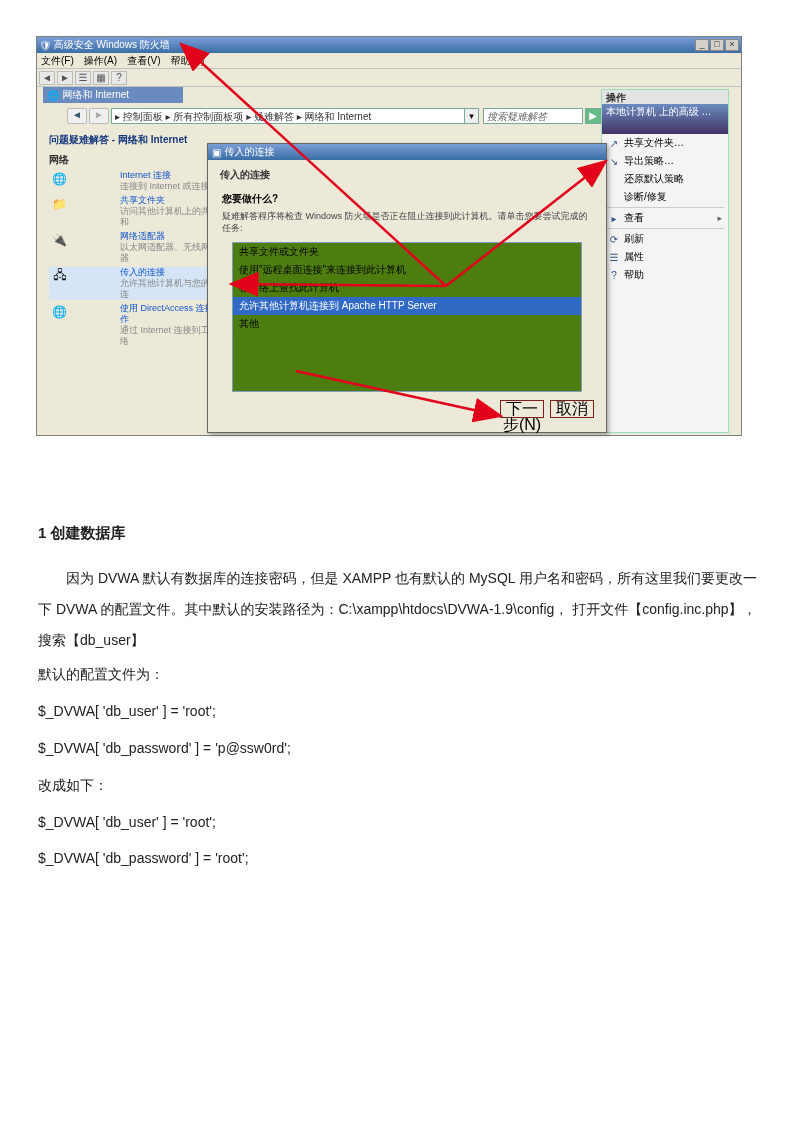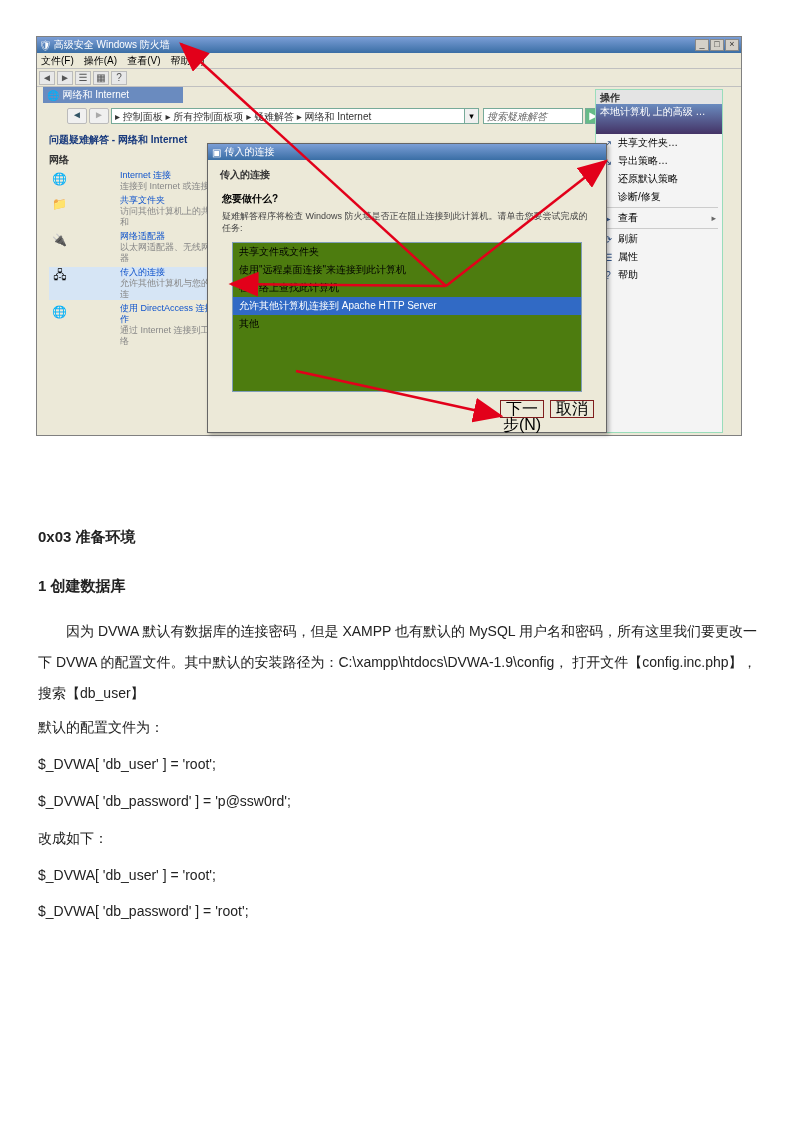--- a/index.html
+++ b/index.html
@@ -39,21 +39,21 @@
   .dialog .dlg-title { height:16px; background:linear-gradient(#7b9ed6,#3a6ea5); color:#fff; font-size:10px; padding:1px 4px; display:flex; align-items:center; gap:3px; }
   .dialog .dlg-sub { font-size:10px; color:#333; padding:8px 12px 2px 12px; font-weight:bold; }
   .dialog .dlg-q { font-size:10px; font-weight:bold; padding:8px 14px 2px 14px; color:#000; }
   .dialog .dlg-desc { font-size:9px; color:#444; padding:2px 14px 4px 14px; line-height:12px; }
   .listbox { margin:4px 24px; height:150px; background:#4d7c0f; border:1px solid #7f9db9; overflow:hidden; }
   .listbox .li { font-size:10px; padding:2px 6px; color:#000; }
   .listbox .li.sel { background:#316ac5; color:#fff; }
   .dlg-btns { display:flex; justify-content:flex-end; gap:6px; padding:4px 12px 0 0; }
   .btn { width:44px; height:18px; background:#ece9d8; border:1px solid #7f1d1d; font-size:16px; text-align:center; line-height:16px; }
   
-  .actions { position:absolute; right:18px; top:52px; width:128px; height:344px; background:#f4f4f4; border:1px solid #9db; }
+  .actions { position:absolute; right:12px; top:52px; width:128px; height:344px; background:#f4f4f4; border:1px solid #9db; }
   .actions .atitle { height:14px; background:#e4e4e4; font-size:10px; padding:1px 4px; color:#333; font-weight:bold; }
   .actions .ahead { height:30px; background:#436; background:linear-gradient(#6a8bbf,#436); color:#fff; font-size:10px; padding:1px 4px; }
   .actions .aitem { font-size:10px; padding:2px 6px; display:flex; align-items:center; gap:4px; }
   .actions .aitem .aico { width:12px; height:12px; display:inline-flex; align-items:center; justify-content:center; font-size:10px; color:#358; }
   .actions hr { border:none; border-top:1px solid #ccc; margin:1px 4px; }
   
   .arrow-layer { position:absolute; left:0; top:0; width:706px; height:400px; pointer-events:none; }
   
   .doc { padding: 80px 38px 60px 38px; font-size: 14px; color: #222; line-height: 2.2; }
   .doc h2 { font-size: 15px; font-weight: bold; margin: 4px 0 16px 0; }
@@ -203,21 +203,20 @@
       </marker>
     </defs>
     <line x1="410" y1="250" x2="145" y2="8" stroke="#e2001a" stroke-width="2.5" marker-end="url(#ah)"></line>
     <line x1="410" y1="250" x2="570" y2="125" stroke="#e2001a" stroke-width="2.5" marker-end="url(#ah)"></line>
     <line x1="410" y1="250" x2="195" y2="248" stroke="#e2001a" stroke-width="2.5" marker-end="url(#ah)"></line>
     <line x1="260" y1="335" x2="465" y2="380" stroke="#e2001a" stroke-width="2.5" marker-end="url(#ah)"></line>
   </svg>
 </div>
 
 <div class="doc">
-  <h2>0x03  准备环境</h2>
   <h3>1  创建数据库</h3>
   <p class="indent">因为 DVWA 默认有数据库的连接密码，但是 XAMPP 也有默认的 MySQL 用户名和密码，所有这里我们要更改一下 DVWA 的配置文件。其中默认的安装路径为：C:\xampp\htdocs\DVWA-1.9\config，   打开文件【config.inc.php】，搜索【db_user】</p>
   <p>默认的配置文件为：</p>
   <p class="code">$_DVWA[ 'db_user' ]      = 'root';</p>
   <p class="code">$_DVWA[ 'db_password' ] = 'p@ssw0rd';</p>
   <p>改成如下：</p>
   <p class="code">$_DVWA[ 'db_user' ]      = 'root';</p>
   <p class="code">$_DVWA[ 'db_password' ] = 'root';</p>
 </div>
 

